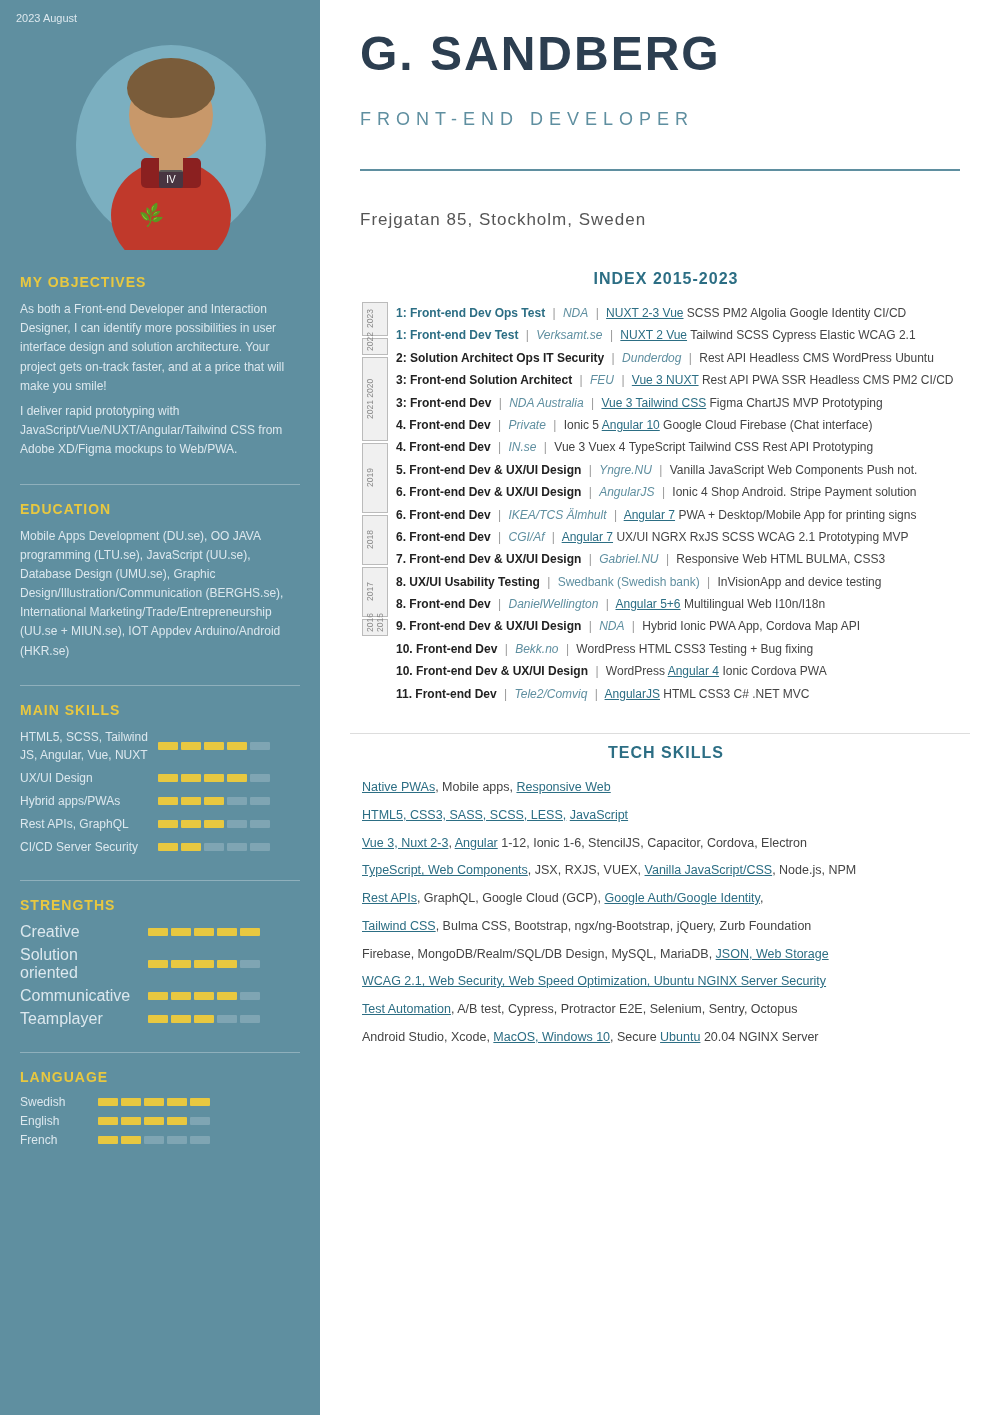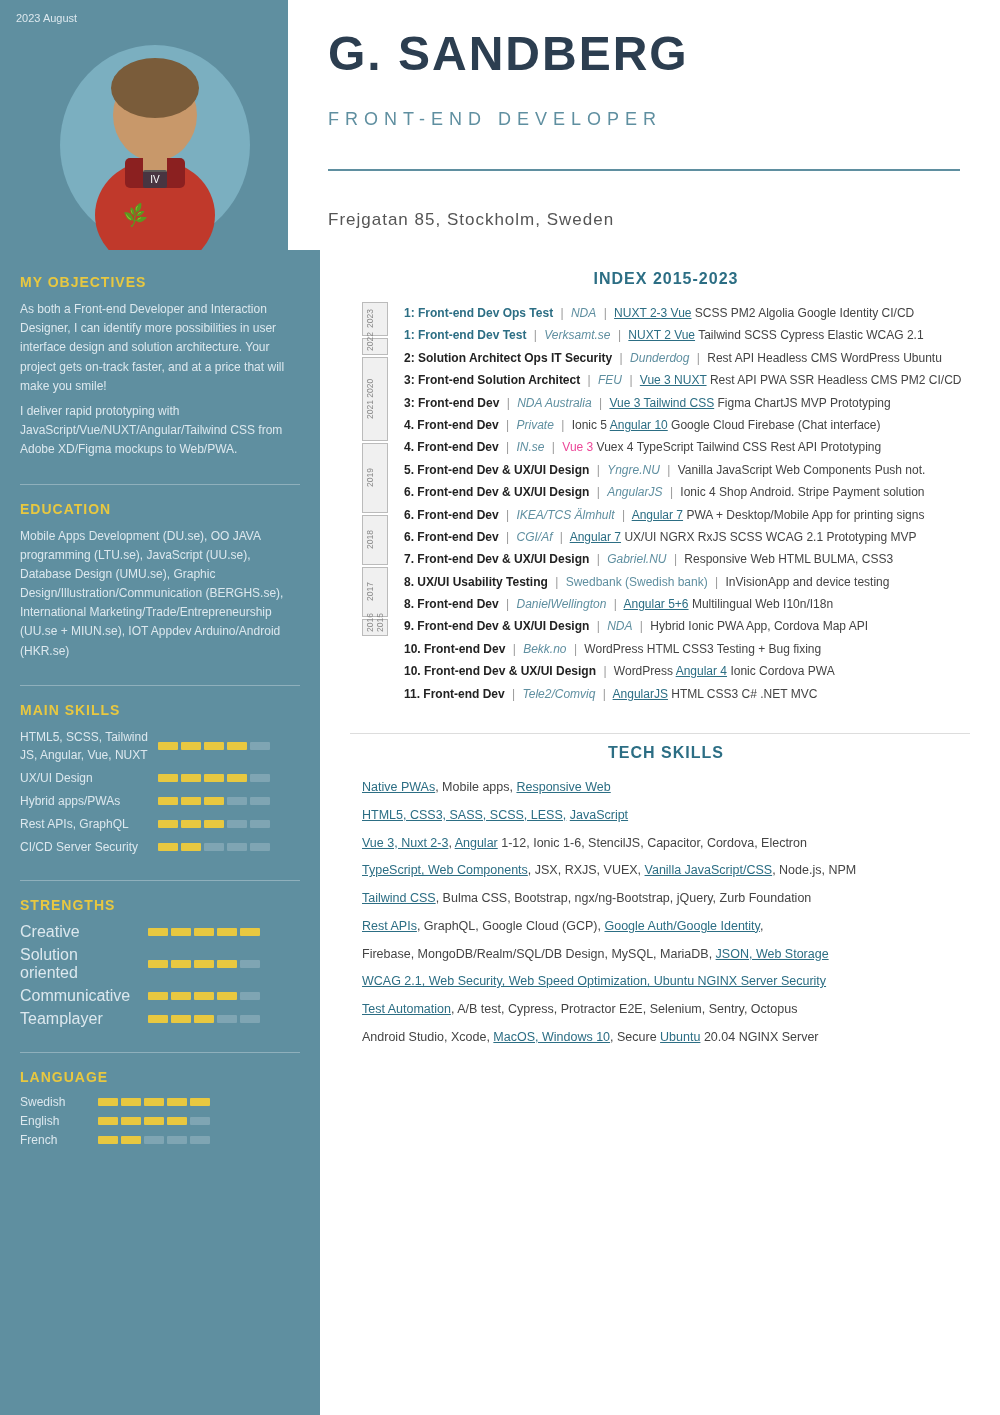--- a/index.html
+++ b/index.html
@@ -13,21 +13,21 @@
     }
 
     
     .header {
       display: flex;
       align-items: stretch;
       background: #fff;
       min-height: 220px;
     }
     .header-left {
-      width: 288px;
+      width: 320px;
       flex-shrink: 0;
       position: relative;
       background: #5f8fa0;
       display: flex;
       align-items: flex-end;
       justify-content: center;
       padding-bottom: 0;
       overflow: hidden;
     }
     .header-date {
@@ -437,21 +437,21 @@
       </div>
     </div>
 
   </div>
 
   <div class="content">
 
     <div class="content-section">
       <div class="content-section-title">INDEX 2015-2023</div>
 
-      <div style="display:flex; gap: 8px;">
+      <div style="display:flex; gap: 0;">
 
         <div style="width:26px; flex-shrink:0; display:flex; flex-direction:column;">
           <div style="writing-mode:vertical-rl;transform:rotate(180deg);font-size:8.5px;color:#888;border:1px solid #bbb;background:#f0f0f0;padding:3px 2px;margin-bottom:2px;text-align:center;height:34px;">2023</div>
           <div style="writing-mode:vertical-rl;transform:rotate(180deg);font-size:8.5px;color:#888;border:1px solid #bbb;background:#f0f0f0;padding:3px 2px;margin-bottom:2px;text-align:center;height:17px;">2022</div>
           <div style="writing-mode:vertical-rl;transform:rotate(180deg);font-size:8.5px;color:#888;border:1px solid #bbb;background:#f0f0f0;padding:3px 2px;margin-bottom:2px;text-align:center;height:84px;">2021 2020</div>
           <div style="writing-mode:vertical-rl;transform:rotate(180deg);font-size:8.5px;color:#888;border:1px solid #bbb;background:#f0f0f0;padding:3px 2px;margin-bottom:2px;text-align:center;height:70px;">2019</div>
           <div style="writing-mode:vertical-rl;transform:rotate(180deg);font-size:8.5px;color:#888;border:1px solid #bbb;background:#f0f0f0;padding:3px 2px;margin-bottom:2px;text-align:center;height:50px;">2018</div>
           <div style="writing-mode:vertical-rl;transform:rotate(180deg);font-size:8.5px;color:#888;border:1px solid #bbb;background:#f0f0f0;padding:3px 2px;margin-bottom:2px;text-align:center;height:50px;">2017</div>
           <div style="writing-mode:vertical-rl;transform:rotate(180deg);font-size:8.5px;color:#888;border:1px solid #bbb;background:#f0f0f0;padding:3px 2px;margin-bottom:2px;text-align:center;height:17px;">2016 2015</div>
         </div>
@@ -506,21 +506,21 @@
             <span class="pipe">|</span>
             <span class="tech"> Ionic 5 </span>
             <span style="text-decoration:underline;color:#2c6e84;">Angular 10</span>
             <span class="tech"> Google Cloud Firebase (Chat interface)</span>
           </div>
           <div class="index-entry">
             <span style="font-weight:700;color:#222;">4. Front-end Dev</span>
             <span class="pipe">|</span>
             <span style="font-style:italic;color:#5f8fa0;">IN.se</span>
             <span class="pipe">|</span>
-            <span style="color:#ec4899;">Vue 3</span>
+            <span style="color:#404040;">Vue 3</span>
             <span class="tech"> Vuex 4 TypeScript Tailwind CSS Rest API Prototyping</span>
           </div>
 
           <div class="index-entry">
             <span style="font-weight:700;color:#222;">5. Front-end Dev &amp; UX/UI Design</span>
             <span class="pipe">|</span>
             <span style="font-style:italic;color:#5f8fa0;">Yngre.NU</span>
             <span class="pipe">|</span>
             <span class="tech"> Vanilla JavaScript Web Components Push not.</span>
           </div>
@@ -619,26 +619,26 @@
         <div style="margin-bottom:4px;">
           <span style="text-decoration:underline;color:#2c6e84;">HTML5, CSS3, SASS, SCSS, LESS,</span><span> </span><span style="text-decoration:underline;color:#2c6e84;">JavaScript</span>
         </div>
         <div style="margin-bottom:4px;">
           <span style="text-decoration:underline;color:#2c6e84;">Vue 3, Nuxt 2-3</span><span>, </span><span style="text-decoration:underline;color:#2c6e84;">Angular</span><span> 1-12, Ionic 1-6, StencilJS, Capacitor, Cordova, Electron</span>
         </div>
         <div style="margin-bottom:4px;">
           <span style="text-decoration:underline;color:#2c6e84;">TypeScript, Web Components</span><span>, JSX, RXJS, VUEX, </span><span style="text-decoration:underline;color:#2c6e84;">Vanilla JavaScript/CSS</span><span>, Node.js, NPM</span>
         </div>
         <div style="margin-bottom:4px;">
+          <span style="text-decoration:underline;color:#2c6e84;">Rest APIs</span><span>, GraphQL, Google Cloud (GCP), </span><span style="text-decoration:underline;color:#2c6e84;">Google Auth/Google Identity</span><span>,</span>
+        </div>
+        <div style="margin-bottom:4px;">
           <span style="text-decoration:underline;color:#2c6e84;">Tailwind CSS</span><span>, Bulma CSS, Bootstrap, ngx/ng-Bootstrap, jQuery, Zurb Foundation</span>
         </div>
         <div style="margin-bottom:4px;">
-          <span style="text-decoration:underline;color:#2c6e84;">Rest APIs</span><span>, GraphQL, Google Cloud (GCP), </span><span style="text-decoration:underline;color:#2c6e84;">Google Auth/Google Identity</span><span>,</span>
-        </div>
-        <div style="margin-bottom:4px;">
           <span>Firebase, MongoDB/Realm/SQL/DB Design, MySQL, MariaDB, </span><span style="text-decoration:underline;color:#2c6e84;">JSON, Web Storage</span>
         </div>
         <div style="margin-bottom:4px;">
           <span style="text-decoration:underline;color:#2c6e84;">WCAG 2.1, Web Security, Web Speed Optimization, Ubuntu NGINX Server Security</span>
         </div>
         <div style="margin-bottom:4px;">
           <span style="text-decoration:underline;color:#2c6e84;">Test Automation</span><span>, A/B test, Cypress, Protractor E2E, Selenium, Sentry, Octopus</span>
         </div>
         <div style="margin-bottom:4px;">
           <span>Android Studio, Xcode, </span><span style="text-decoration:underline;color:#2c6e84;">MacOS, Windows 10</span><span>, Secure </span><span style="text-decoration:underline;color:#2c6e84;">Ubuntu</span><span> 20.04 NGINX Server</span>

